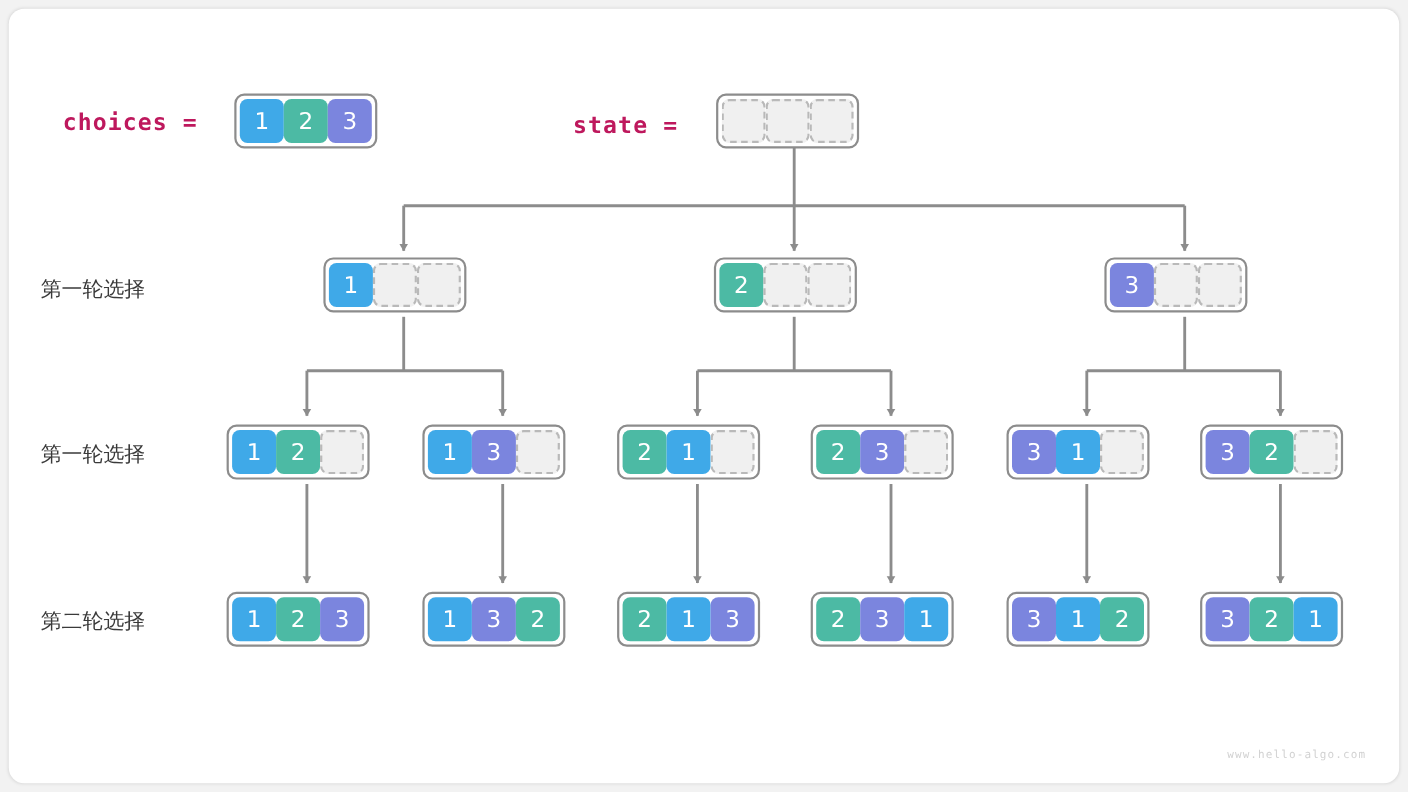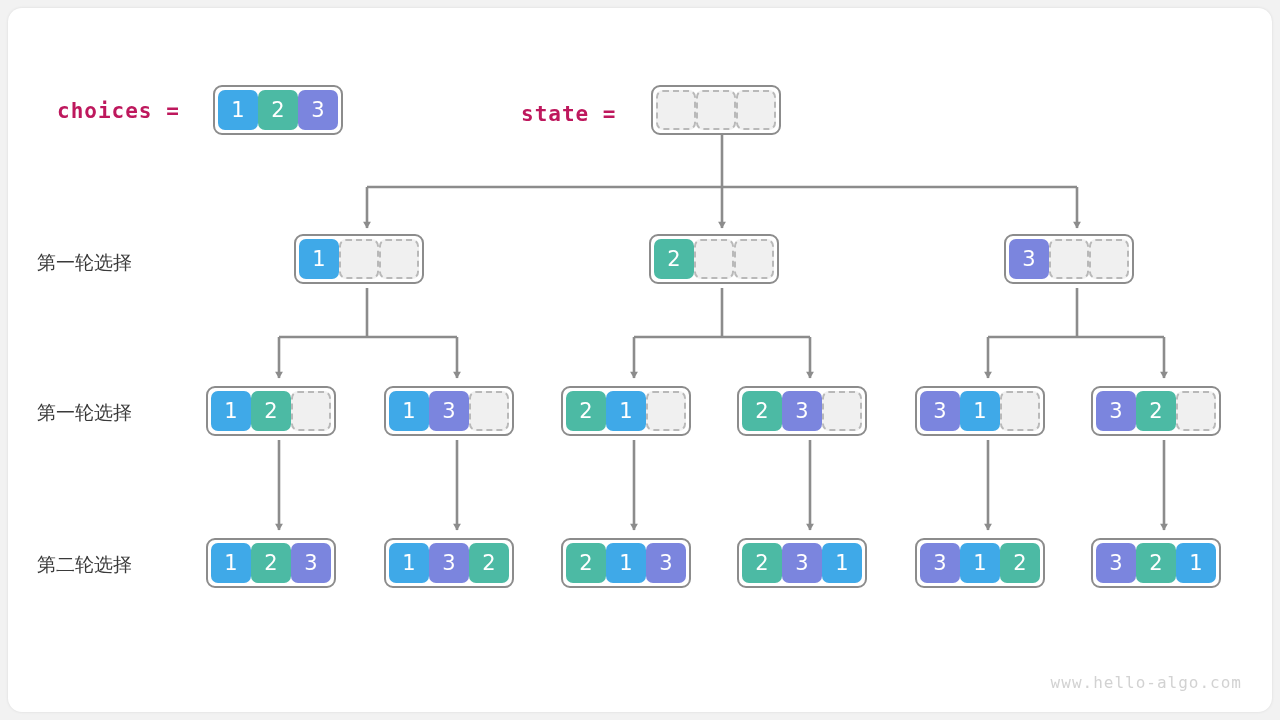--- a/index.html
+++ b/index.html
@@ -85,21 +85,21 @@
   }
   .cell.v1 { background: #3fa9e8; }
   .cell.v2 { background: #4cbaa4; }
   .cell.v3 { background: #7b85de; }
 
   .watermark {
     position: absolute;
     right: 38px;
     bottom: 28px;
     font-family: "DejaVu Sans Mono", monospace;
-    font-size: 16px;
+    font-size: 10px;
     color: #d2d2d2;
     letter-spacing: 1px;
     margin-left: 35px;
   }
 </style>
 </head>
 <body>
 
 <div id="page">
   <div id="card"></div>

